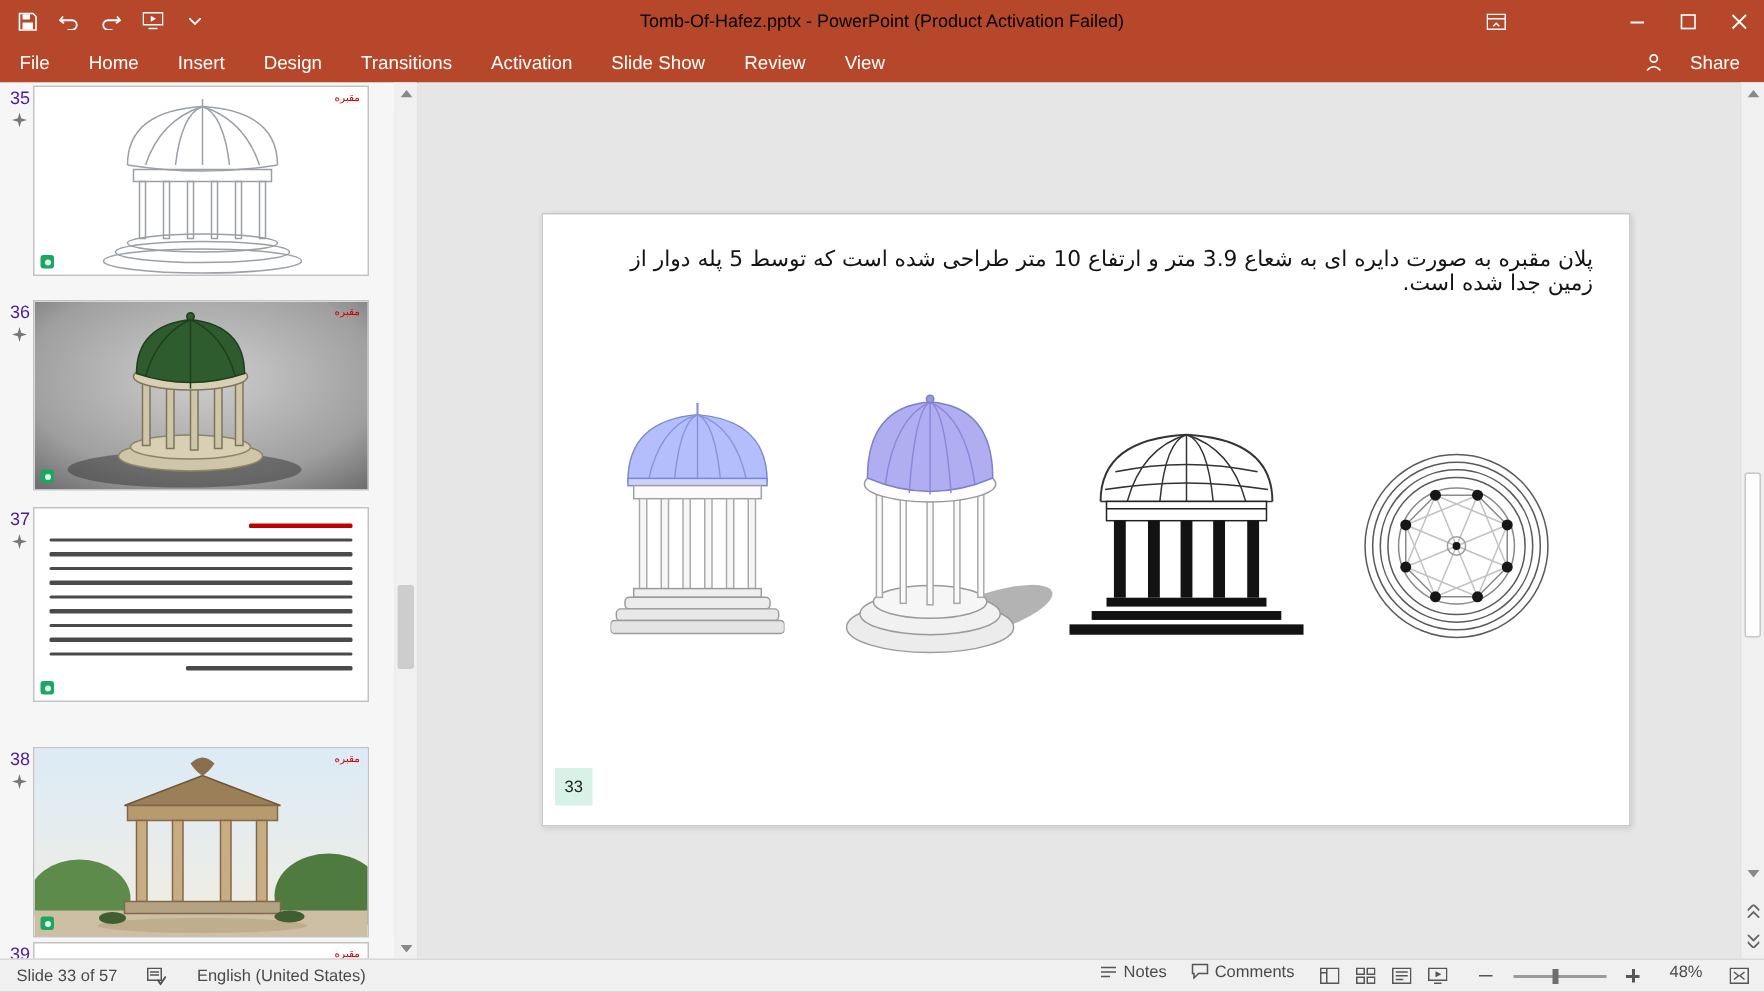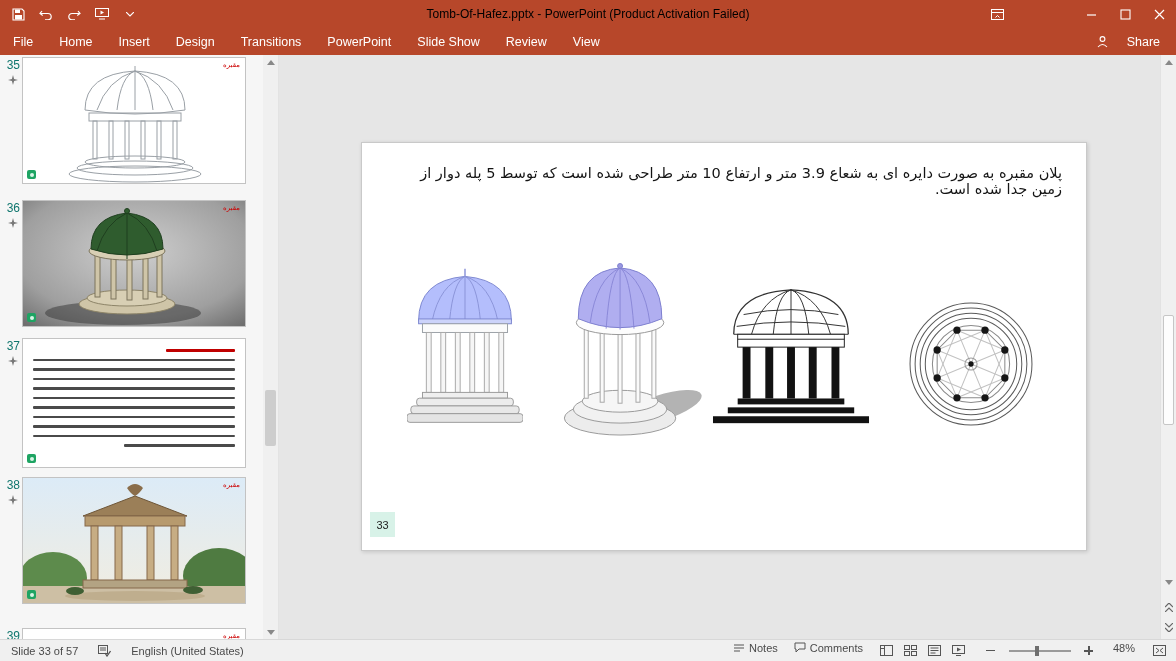--- a/index.html
+++ b/index.html
@@ -16,21 +16,21 @@
   
   .ribbon{position:absolute;top:28px;left:0;right:0;height:27px;background:#B7472A;display:flex;
           align-items:center;color:#fff;font-size:12.5px;}
   .rtab{padding:0 13px;height:100%;display:flex;align-items:center;cursor:pointer;white-space:nowrap;}
   .tellme{display:flex;align-items:center;gap:6px;padding:0 12px;height:100%;cursor:pointer;color:#ffffff;}
   .share{margin-left:auto;display:flex;align-items:center;gap:19px;padding:0 16px;height:100%;cursor:pointer;}
   
   .thumbpanel{position:absolute;top:55px;left:0;width:263px;bottom:21px;background:#f6f6f6;overflow:hidden;
               border-right:1px solid #d9d9d9;}
   .trow{position:absolute;left:0;width:100%;}
-  .tnum{position:absolute;left:4px;top:1px;width:16px;text-align:right;font-size:12px;color:#0f766e;}
+  .tnum{position:absolute;left:4px;top:1px;width:16px;text-align:right;font-size:12px;color:#4c1d95;}
   .tstar{position:absolute;left:8px;top:18px;}
   .tbox{position:absolute;left:22px;top:0;width:224px;height:127px;background:#fff;border:1px solid #c3c3c3;
         box-sizing:border-box;cursor:pointer;overflow:hidden;}
   .tlabel{position:absolute;top:3px;right:5px;font-size:7px;color:#cc0000;
           font-family:"DejaVu Sans",sans-serif;direction:rtl;}
   .anim-dot{position:absolute;left:4px;bottom:4px;width:9px;height:9px;background:#1ea463;border-radius:2px;}
   .anim-dot:after{content:"";position:absolute;left:2.5px;top:2.5px;width:4px;height:4px;background:#d9f5e6;border-radius:50%;}
   .textlines{position:absolute;inset:10px 10px 14px 10px;}
   .textlines .ln{height:2.5px;background:#4a4a4a;margin-bottom:7px;border-radius:1px;}
   .textlines .ln.red{background:#c00000;width:34%;margin-left:auto;}
@@ -138,21 +138,21 @@
       </span>
     </div>
   </div>
 
   <div class="ribbon">
     <span class="rtab">File</span>
     <span class="rtab">Home</span>
     <span class="rtab">Insert</span>
     <span class="rtab">Design</span>
     <span class="rtab">Transitions</span>
-    <span class="rtab">PowerPoint</span>
+    <span class="rtab">Activation</span>
     <span class="rtab">Slide Show</span>
     <span class="rtab">Review</span>
     <span class="rtab">View</span>
     <span class="share">
       <svg width="11" height="12" viewBox="0 0 11 12">
           <circle cx="5.5" cy="3" r="2.4" fill="none" stroke="#fff" stroke-width="1.1"></circle>
           <path d="M1 11 q4.5 -5 9 0" fill="none" stroke="#fff" stroke-width="1.1"></path>
         </svg>
       <span>Share</span>
     </span>
@@ -248,21 +248,21 @@
             <div class="ln"></div>
             <div class="ln"></div>
             <div class="ln"></div>
           <div class="ln"></div>
             <div class="ln short"></div>
         </div>
         <span class="anim-dot"></span>
       </div>
     </div>
 
-    <div class="trow" style="top:422px;height:132px;">
+    <div class="trow" style="top:443px;height:132px;">
       <span class="tnum">38</span>
       <span class="tstar">
         <svg width="10" height="10" viewBox="0 0 10 10">
             <path d="M5 0 L6.1 3.9 L10 5 L6.1 6.1 L5 10 L3.9 6.1 L0 5 L3.9 3.9 Z" fill="#777"></path>
           </svg>
       </span>
       <div class="tbox">
         <svg width="224" height="127" viewBox="0 0 224 127">
           <defs>
             <linearGradient id="sky38" x1="0" y1="0" x2="0" y2="1">

